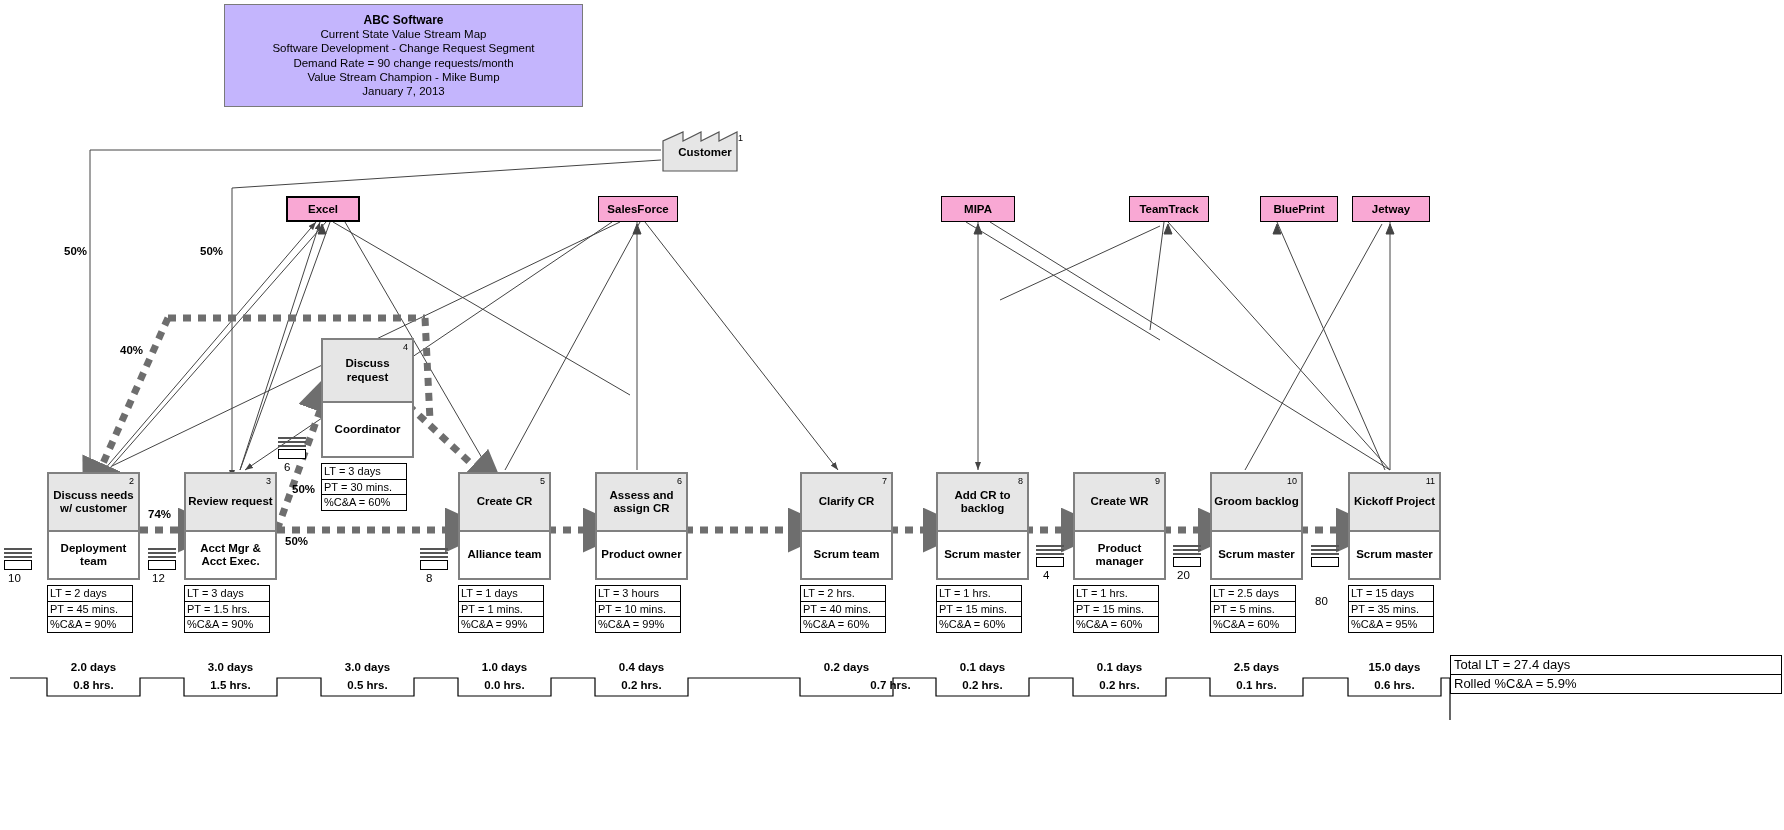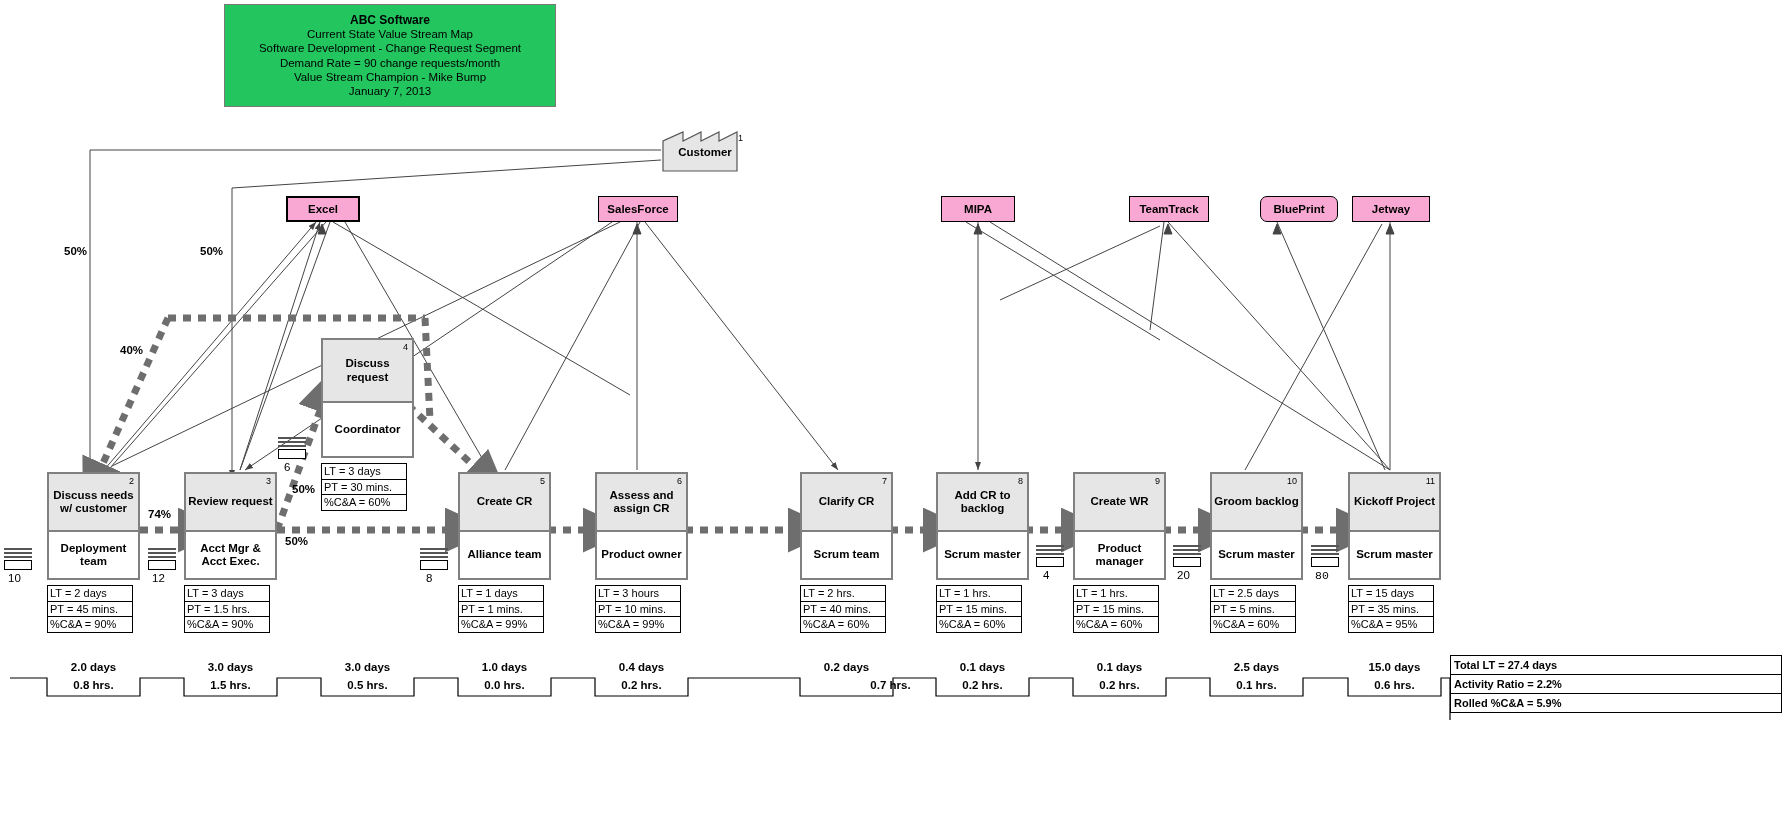--- a/index.html
+++ b/index.html
@@ -2,22 +2,22 @@
 <html><head>
 <meta charset="utf-8">
 <style>
   html,body{margin:0;padding:0;background:#fff;}
   body{width:1784px;height:830px;position:relative;overflow:hidden;
        font-family:"Liberation Sans", sans-serif;color:#000;}
   .canvas{position:absolute;left:0;top:0;width:1784px;height:830px;}
   svg.wires{position:absolute;left:0;top:0;width:1784px;height:830px;pointer-events:none;}
 
   
-  .titlebox{position:absolute;left:224px;top:4px;width:332px;height:103px;
-    background:#22c55e;border:1px solid #7a7a7a;box-sizing:border-box;
+  .titlebox{position:absolute;left:224px;top:4px;width:359px;height:103px;
+    background:#c4b5fd;border:1px solid #7a7a7a;box-sizing:border-box;
     display:flex;flex-direction:column;align-items:center;justify-content:center;
     font-size:11.5px;line-height:14.3px;}
   .titlebox .t0{font-weight:bold;font-size:12px;}
 
   
   .customer{position:absolute;left:661px;top:130px;width:88px;height:42px;}
   .customer .lbl{position:absolute;left:0;top:16px;width:88px;text-align:center;
      font-size:11.5px;font-weight:bold;}
   .customer .num{position:absolute;right:6px;top:3px;font-size:9px;}
 
@@ -54,21 +54,21 @@
   
   .pct{position:absolute;font-size:11.5px;font-weight:bold;}
 
   
   .tl-days{position:absolute;font-size:11.5px;font-weight:bold;text-align:center;}
   .tl-hrs{position:absolute;font-size:11.5px;font-weight:bold;text-align:center;}
 
   
   .totals{position:absolute;left:1450px;top:655px;width:332px;border:1px solid #000;
     box-sizing:border-box;background:#fff;}
-  .totals div{border-bottom:1px solid #000;font-size:11px;font-weight:bold;
+  .totals div{border-bottom:1px solid #000;font-size:13px;font-weight:normal;
      padding:0 3px;height:18px;line-height:18px;}
   .totals div:last-child{border-bottom:none;}
 </style>
 </head>
 <body>
 
 <div class="canvas">
 
   <svg class="wires" viewBox="0 0 1784 830">
     <defs>
@@ -171,21 +171,21 @@
   </div>
   <div class="sysbox" style="left:598px;top:196px;width:80px;">
     <span>SalesForce</span>
   </div>
   <div class="sysbox" style="left:941px;top:196px;width:74px;">
     <span>MIPA</span>
   </div>
   <div class="sysbox" style="left:1129px;top:196px;width:80px;">
     <span>TeamTrack</span>
   </div>
-  <div class="sysbox" style="left:1260px;top:196px;width:78px;border-radius:7px;">
+  <div class="sysbox" style="left:1260px;top:196px;width:78px;">
     <span>BluePrint</span>
   </div>
   <div class="sysbox" style="left:1352px;top:196px;width:78px;">
     <span>Jetway</span>
   </div>
 
   <div class="proc" style="left:47px;top:472px;">
     <div class="head">
       <span class="n">2</span>
       <span>Discuss needs w/ customer</span>
@@ -362,21 +362,21 @@
       <div class="b"></div>
   </div>
   <div class="invnum" style="left:1177px;top:569px;">20</div>
 
   <div class="inv" style="left:1311px;top:545px;">
     <div class="l" style="top:0;"></div>
       <div class="l" style="top:4px;"></div>
       <div class="l" style="top:8px;"></div>
       <div class="b"></div>
   </div>
-  <div class="invnum" style="left:1315px;top:569px;font-family:Liberation Mono, monospace;">80</div>
+  <div class="invnum" style="left:1315px;top:595px;">80</div>
 
   <div class="pct" style="left:64px;top:245px;">50%</div>
   <div class="pct" style="left:200px;top:245px;">50%</div>
   <div class="pct" style="left:120px;top:344px;">40%</div>
   <div class="pct" style="left:148px;top:508px;">74%</div>
   <div class="pct" style="left:292px;top:483px;">50%</div>
   <div class="pct" style="left:285px;top:535px;">50%</div>
 
   <svg class="wires" viewBox="0 0 1784 830">
     <g stroke="#000" stroke-width="1.2" fill="none">
@@ -405,17 +405,16 @@
   <div class="tl-hrs" style="left:936px;top:679px;width:93px;">0.2 hrs.</div>
   <div class="tl-days" style="left:1073px;top:661px;width:93px;">0.1 days</div>
   <div class="tl-hrs" style="left:1073px;top:679px;width:93px;">0.2 hrs.</div>
   <div class="tl-days" style="left:1210px;top:661px;width:93px;">2.5 days</div>
   <div class="tl-hrs" style="left:1210px;top:679px;width:93px;">0.1 hrs.</div>
   <div class="tl-days" style="left:1348px;top:661px;width:93px;">15.0 days</div>
   <div class="tl-hrs" style="left:1348px;top:679px;width:93px;">0.6 hrs.</div>
 
   <div class="totals">
     <div>Total LT = 27.4 days</div>
-    <div>Activity Ratio = 2.2%</div>
     <div>Rolled %C&amp;A = 5.9%</div>
   </div>
 
 </div>
 
 </body></html>

